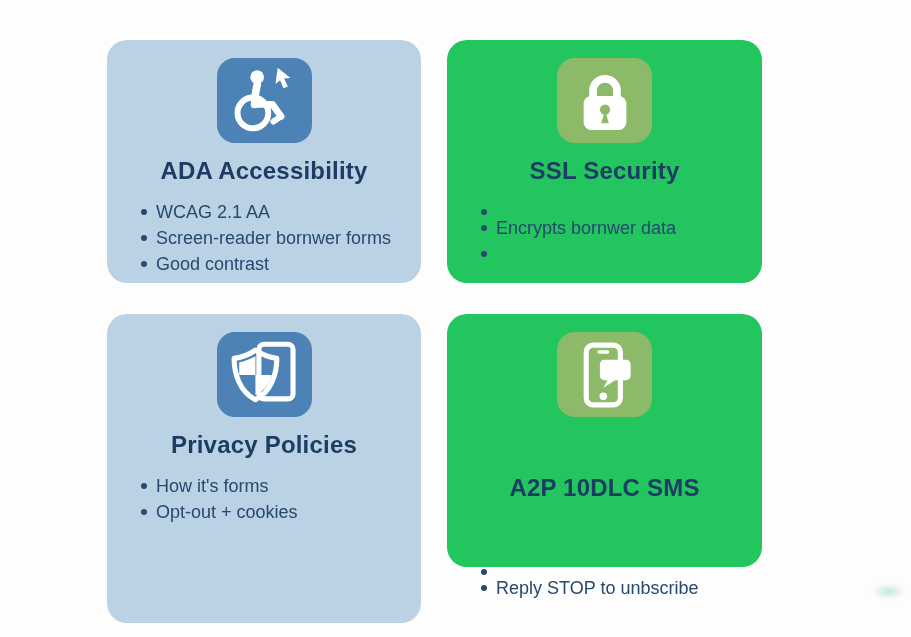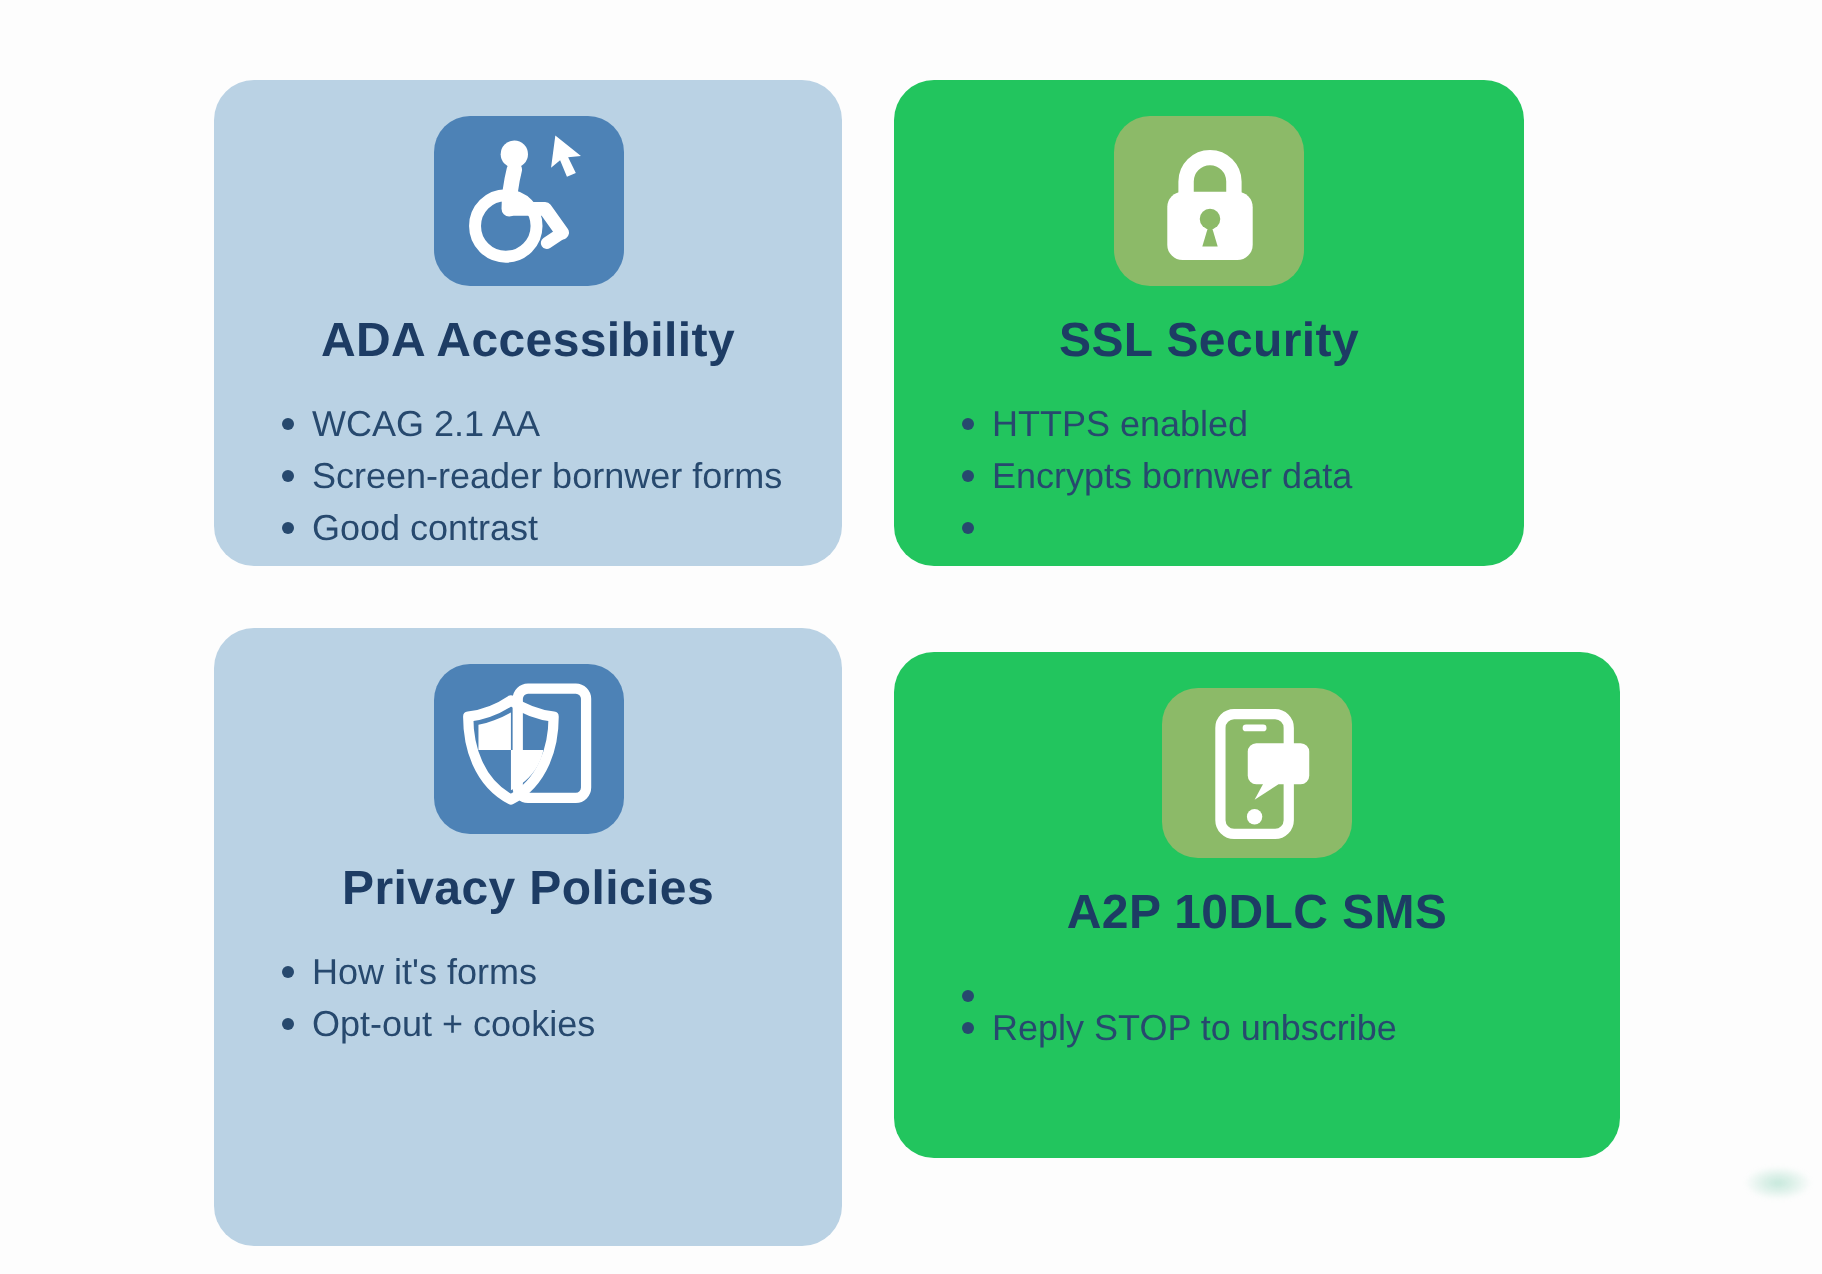--- a/index.html
+++ b/index.html
@@ -22,21 +22,21 @@
     display: flex;
     flex-direction: column;
     align-items: center;
     box-sizing: border-box;
   }
   .card--blue  { background: #bad2e4; }
   .card--green { background: #22c55e; }
   .card--tl { left: 107px; top: 40px;  width: 314px; height: 243px; }
   .card--tr { left: 447px; top: 40px;  width: 315px; height: 243px; }
   .card--bl { left: 107px; top: 314px; width: 314px; height: 309px; }
-  .card--br { left: 447px; top: 326px; width: 363px; height: 253px; }
+  .card--br { left: 447px; top: 314px; width: 315px; height: 253px; gap: 43px; }
 
   .badge {
     margin-top: 18px;
     width: 95px;
     height: 85px;
     border-radius: 18px;
     display: flex;
     align-items: center;
     justify-content: center;
     flex: 0 0 auto;
@@ -127,21 +127,20 @@
         <path d="M34,40 v-9 a14,14 0 0 1 28,0 v9" fill="none" stroke="#ffffff" stroke-width="9" stroke-linecap="round"></path>
         <rect x="23" y="37" width="50" height="40" rx="9" fill="#ffffff"></rect>
         <circle cx="48" cy="53" r="6" fill="#8cba68"></circle>
         <path d="M48,54 L43.5,69 L52.5,69 Z" fill="#8cba68"></path>
       </svg>
     </div>
     <div class="card-title">SSL Security</div>
     <ul class="bullets">
       <li>
           <span class="bullet-dot"></span>
-          <span>HTTPS enabled</span>
         </li>
       <li>
           <span class="bullet-dot"></span>
           <span>Encrypts bornwer data</span>
         </li>
       <li>
           <span class="bullet-dot"></span>
         </li>
     </ul>
   </div>

